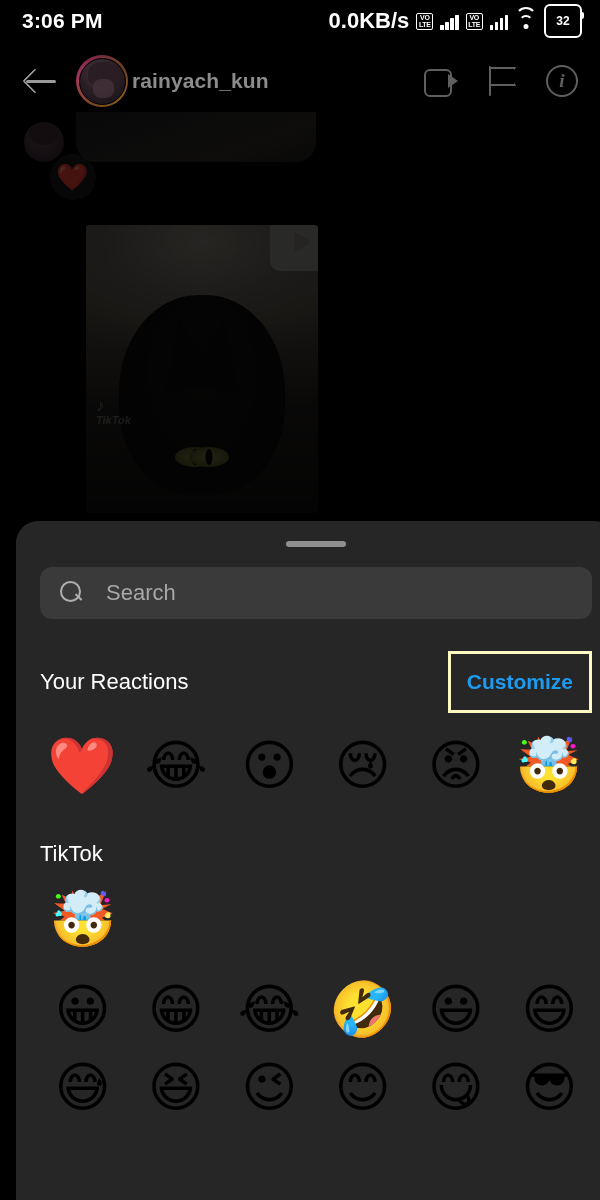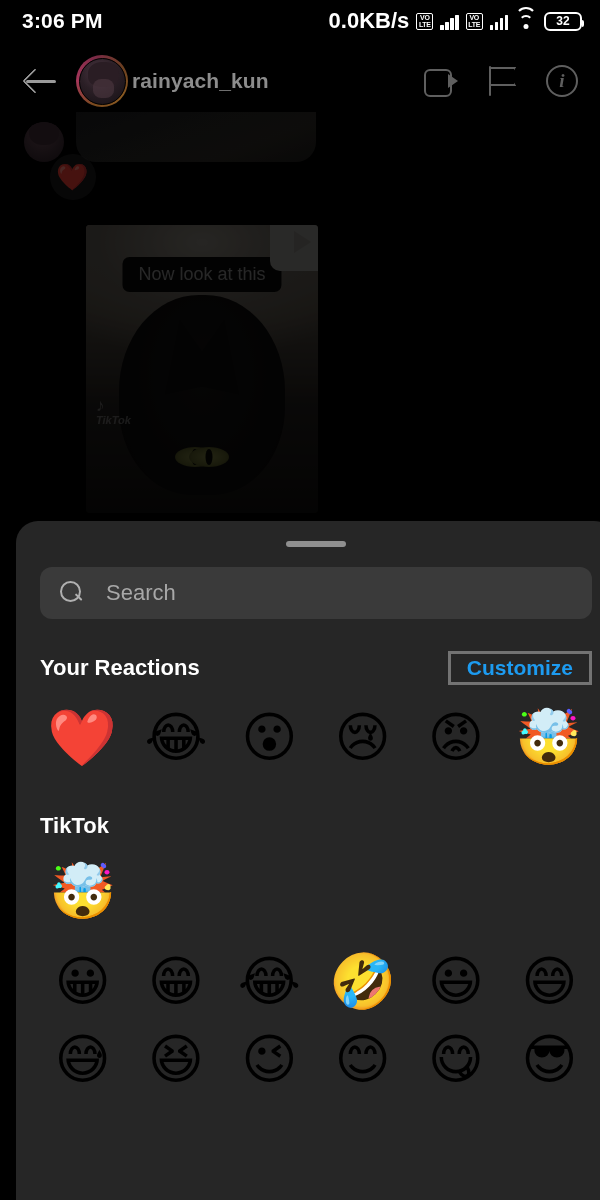--- a/index.html
+++ b/index.html
@@ -56,21 +56,21 @@
     border-radius:50%; box-sizing:border-box;
   }
   .wifi b:nth-child(1){ width:22px; height:22px; }
   .wifi b:nth-child(2){ width:14px; height:14px; }
   .wifi b:nth-child(3){
     width:5px; height:5px; background:#fff; border-radius:50%;
     border:none; bottom:1px;
   }
 
   .battery {
-    position:relative; width:38px; height:19px;
+    position:relative; width:38px; height:34px;
     border:2px solid #fff; border-radius:6px;
     display:flex; align-items:center; justify-content:center;
   }
   .battery::after {
     content:""; position:absolute; right:-4px; top:6px;
     width:2.5px; height:7px; background:#fff; border-radius:0 2px 2px 0;
   }
   .battery span { font-size:12px; font-weight:bold; color:#fff; }
 
   
@@ -282,24 +282,24 @@
     transform:rotate(45deg); border-radius:2px;
   }
   .search-placeholder {
     margin-left:22px; color:#a8a8a8; font-size:22px;
   }
 
   .section-head {
     display:flex; align-items:center; justify-content:space-between;
     padding:0 24px; margin-top:32px;
   }
-  .section-title { color:#fff; font-size:22px; font-weight:bold; }
+  .section-title { color:#fff; font-size:22px; font-weight:normal; }
   .customize-wrap {
-    position:relative; padding:2px 16px;
-    border:3px solid #737373;
+    position:relative; padding:16px 16px;
+    border:3px solid #fef9c3;
   }
   .customize-link { color:#1d9bf0; font-size:21px; font-weight:bold; }
 
   .emoji-grid {
     display:grid; grid-template-columns:repeat(6,1fr);
     padding:0 20px; margin-top:14px;
   }
   .emoji-cell {
     height:78px; display:flex; align-items:center; justify-content:center;
     font-size:54px; line-height:1;
@@ -377,21 +377,20 @@
       <div class="vm-cat-head">
         <div class="vm-ear l"></div>
         <div class="vm-ear r"></div>
         <div class="vm-eye l"></div>
         <div class="vm-eye r"></div>
       </div>
       <div class="vm-tiktok">
         <span class="note">♪</span>
         <span>TikTok</span>
       </div>
-      <div class="vm-caption">Now look at this</div>
       <div class="vm-reel-badge">
           <i></i>
         </div>
     </div>
   </div>
 
   <div class="dim-overlay"></div>
 
   <div class="emoji-sheet">
 

